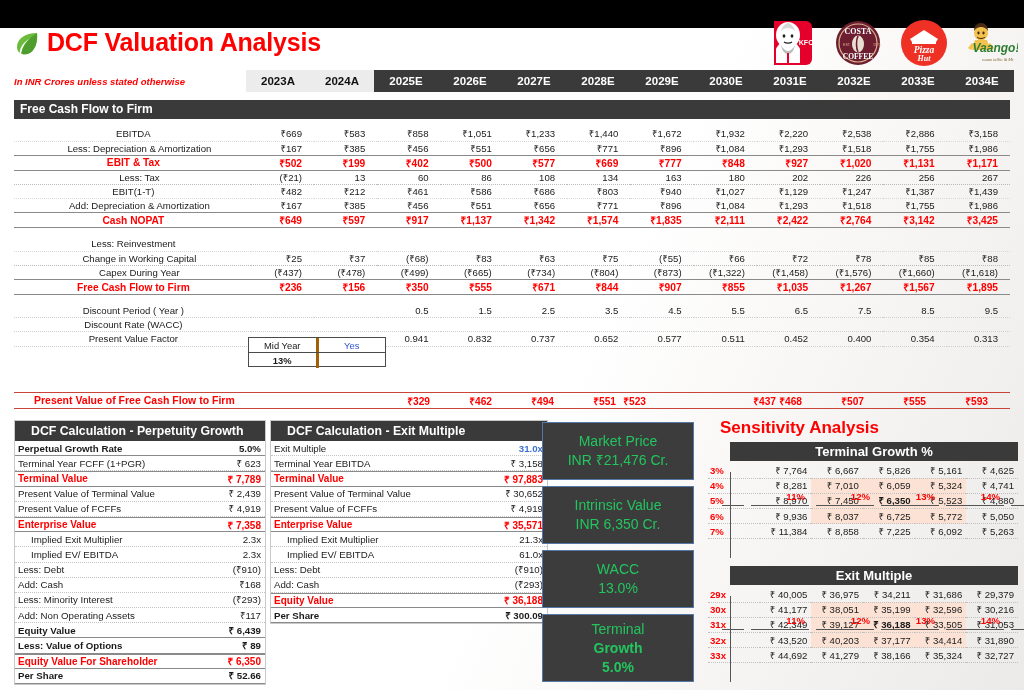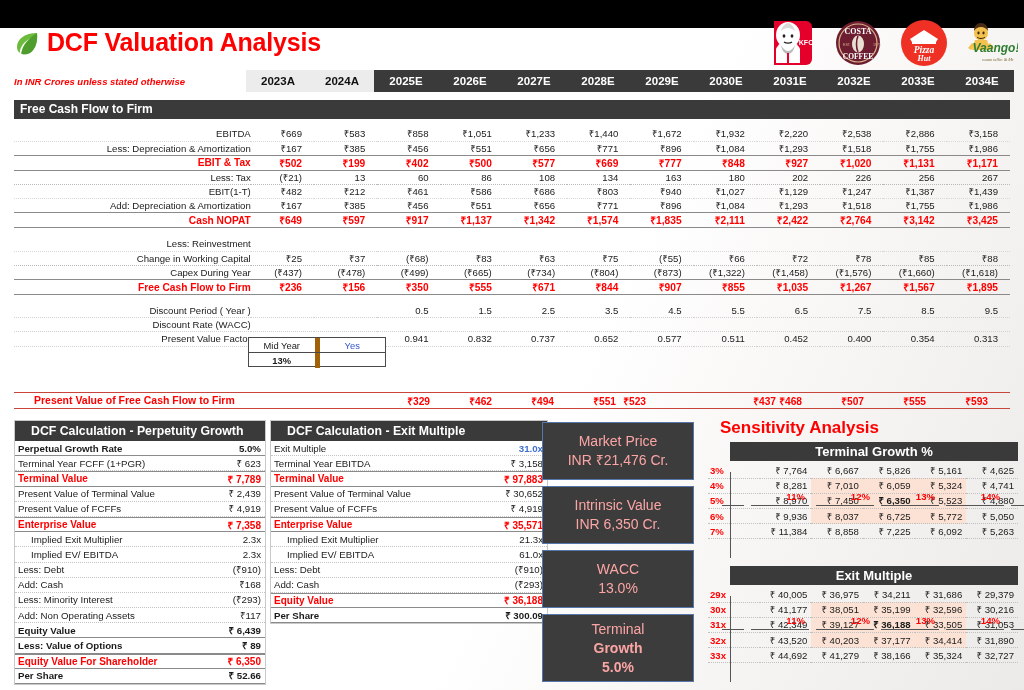--- a/index.html
+++ b/index.html
@@ -33,36 +33,36 @@
   #yearhdr td { height:22px; text-align:center; font-size:11.5px; font-weight:bold; }
   #yearhdr td.act { background:#ececec; color:#111; width:64px; }
   #yearhdr td.est { background:#3a3a3a; color:#fff; width:64px; }
 
   .sectionbar { position:absolute; left:14px; top:100px; width:996px; height:19px;
                 background:#3a3a3a; color:#fff; font-size:12px; font-weight:bold;
                 line-height:19px; padding-left:6px; }
 
   #main { top:127px; left:14px; width:996px; }
   #main td { font-size:9.6px; height:14.2px; padding:0; color:#1a1a1a; vertical-align:middle; }
-  #main td.lbl { text-align:right; padding-left:2px; width:232px; }
+  #main td.lbl { text-align:center; padding-left:2px; width:232px; }
   #main td.ind { padding-left:14px; }
   #main td.num { text-align:right; width:62px; padding-right:12px; }
   #main tr.dot td { border-bottom:1px dotted #b9b9b9; }
   #main tr.red td { color:#ff0000; font-weight:bold; font-size:10.2px;
                     border-top:1px solid #8a8a8a; border-bottom:1px solid #8a8a8a; }
   #main tr.spacer td { height:9px; border:none; }
   #main tr.plain td { border-bottom:1px dotted #d8d8d8; }
   #main tr.thin td { border-bottom:1px dotted #cfcfcf; }
 
   
   .midbox { position:absolute; left:248px; top:337px; width:138px; height:30px;
             border:1px solid #4a4a4a; background:#fff; display:flex; flex-direction:column; }
   .midrow { display:flex; height:15px; }
   .midcell { flex:1; font-size:9.4px; text-align:center; line-height:15px;
-             border-right:5px solid #a16207; }
+             border-right:3px solid #a16207; }
   .midcell:last-child { border-right:none; }
   .midrow:first-child { border-bottom:1px solid #4a4a4a; }
   .midcell.b { font-weight:bold; }
   .midcell.blue { color:#3355cc; }
 
   .pvfcff { position:absolute; left:14px; top:392px; width:996px; height:17px;
             border-top:1px solid #c9443a; border-bottom:1px solid #c9443a; }
   .pvfcff .pl { position:absolute; left:20px; top:1px; font-size:10.5px; font-weight:bold; color:#ff0000; }
   .pvfcff .pn { position:absolute; top:1px; font-size:10.2px; font-weight:bold; color:#ff0000;
                 text-align:right; width:62px; }
@@ -78,21 +78,21 @@
   .prow.ind .k { padding-left:13px; }
   .prow.redrow { color:#ff0000; font-weight:bold; font-size:10px;
                  border-top:1px solid #8a8a8a; border-bottom:1px solid #8a8a8a; }
   .prow.boldrow { font-weight:bold; border-bottom:1px solid #8a8a8a; }
   .prow .v.blue { color:#3d6fd0; font-weight:bold; }
 
   #panelA { left:14px; top:420px; width:252px; }
   #panelB { left:270px; top:420px; width:278px; }
 
   
-  .tile { position:absolute; left:542px; width:152px; background:#3c3c3c; color:#fca5a5;
+  .tile { position:absolute; left:542px; width:152px; background:#3c3c3c; color:#22c55e;
           border:1px solid #5577aa; display:flex; flex-direction:column;
           align-items:center; justify-content:center; text-align:center;
           font-size:14px; line-height:19px; }
   #tile1 { top:422px; height:58px; }
   #tile2 { top:486px; height:58px; }
   #tile3 { top:550px; height:58px; }
   #tile4 { top:614px; height:68px; }
   .tile .b { font-weight:bold; }
 
   

